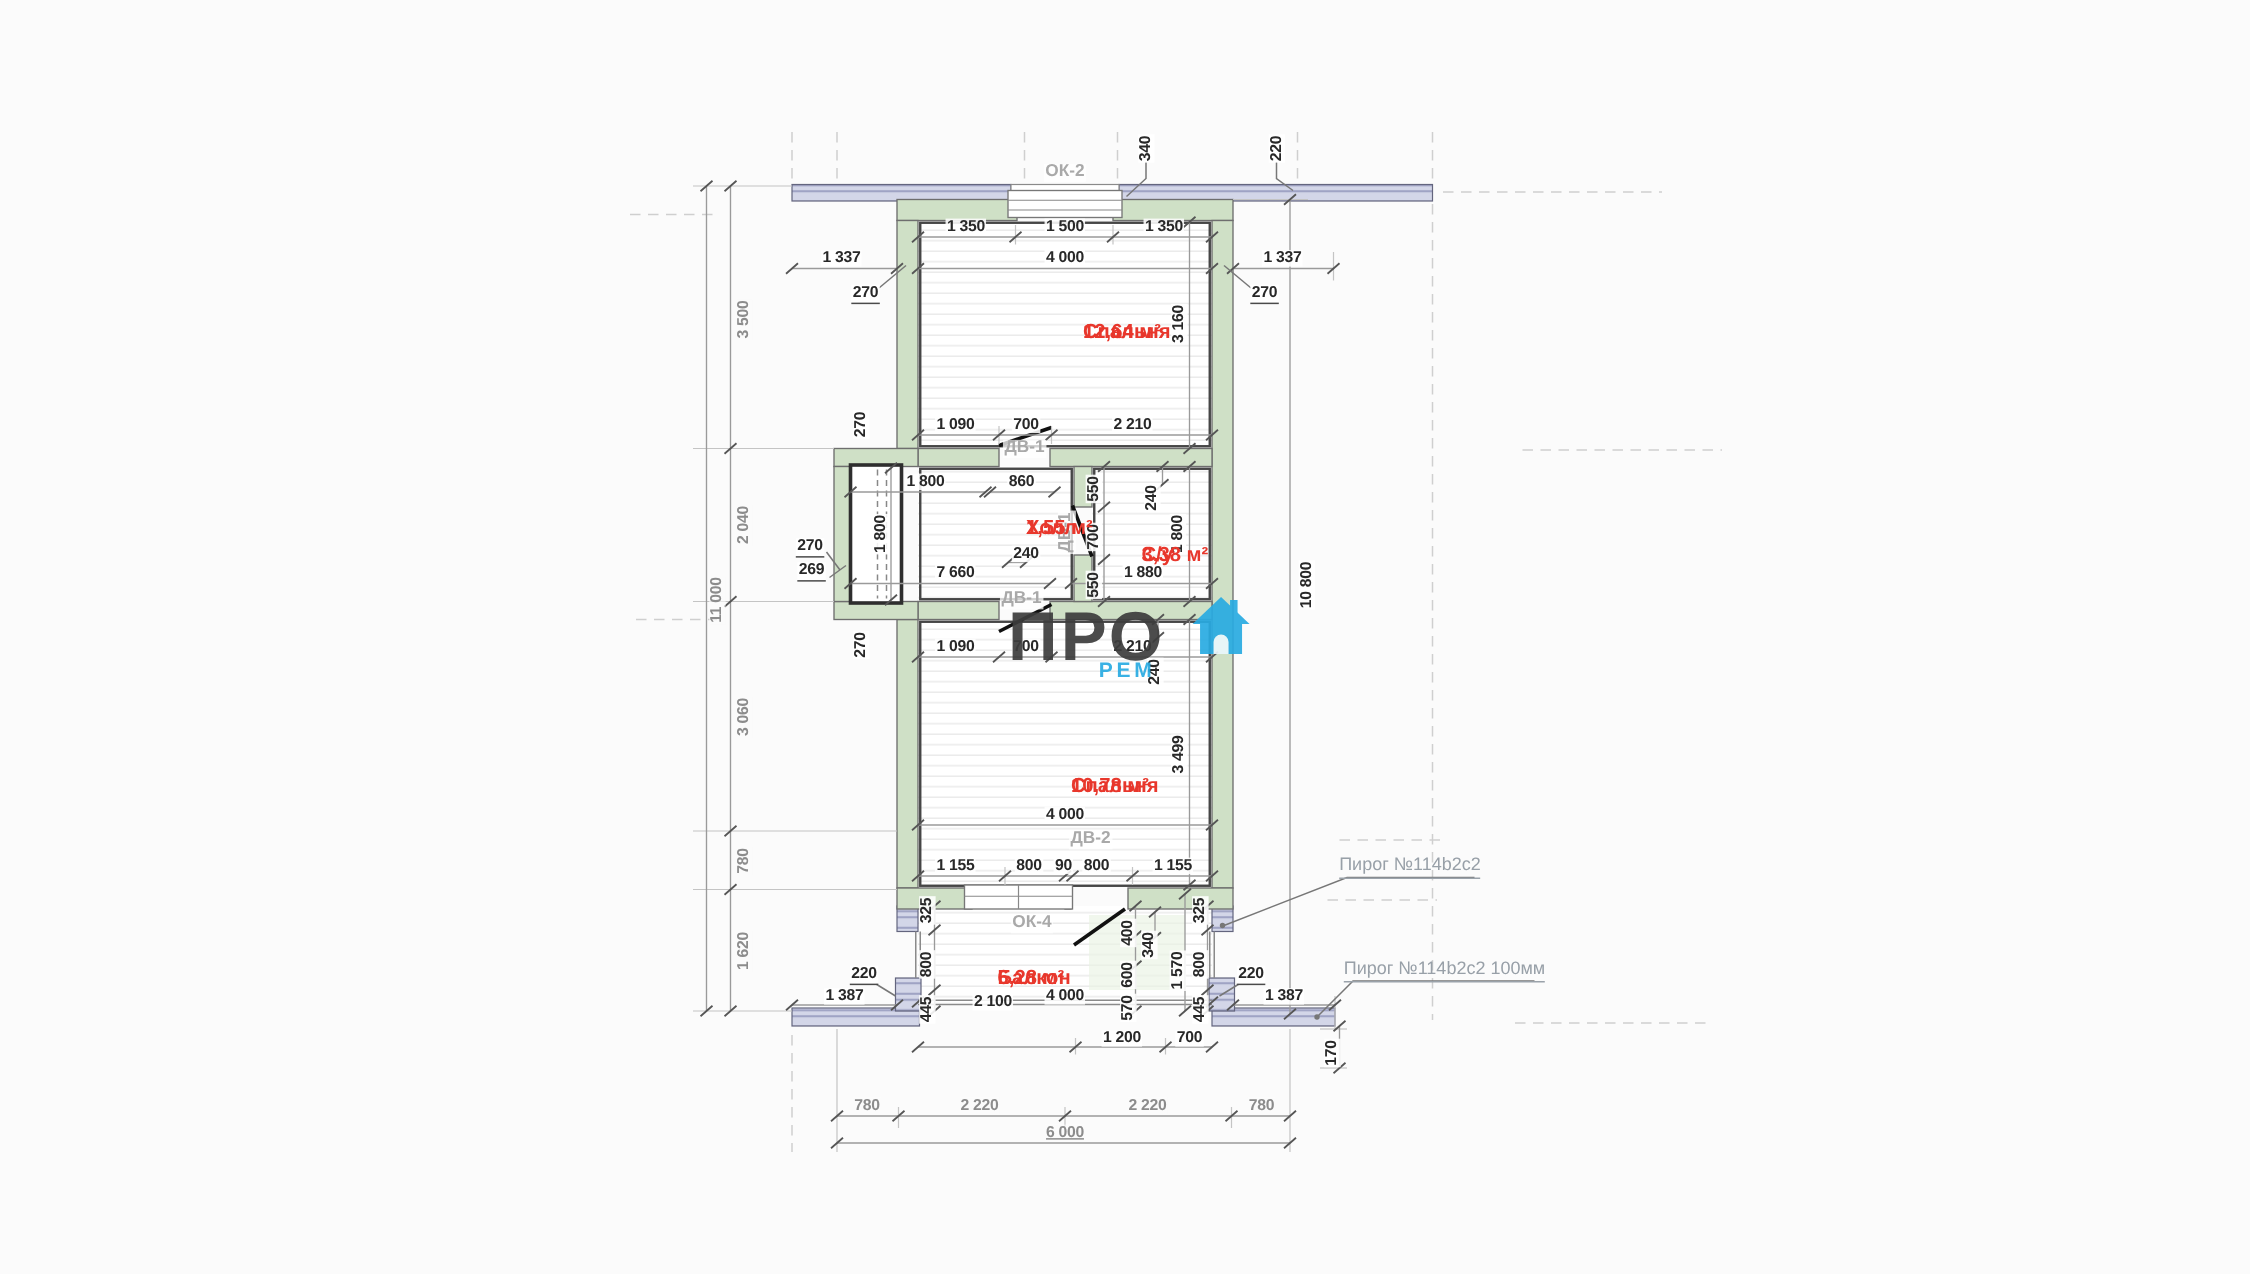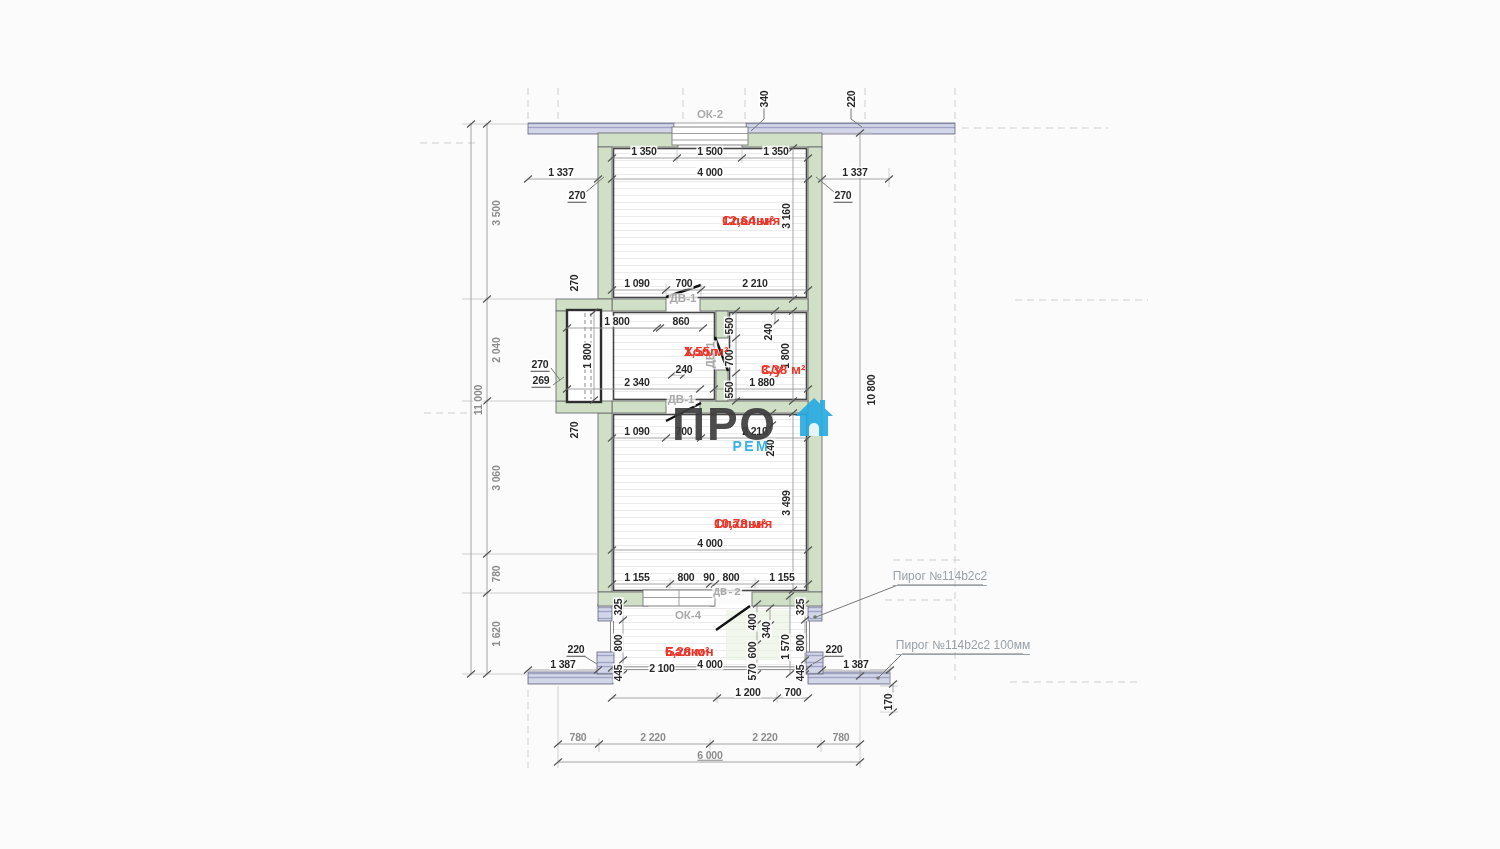--- a/index.html
+++ b/index.html
@@ -345,21 +345,21 @@
       <span class="dim" style="left: 617px; top: 321px;">1 800</span>
       <span class="dim" style="left: 681px; top: 321px;">860</span>
       <span class="dim rot" style="left: 729px; top: 326px;">550</span>
       <span class="dim rot" style="left: 768px; top: 332px;">240</span>
       <span class="dim rot" style="left: 587px; top: 356px;">1 800</span>
       <span class="dim rot" style="left: 729px; top: 358px;">700</span>
       <span class="dim rot" style="left: 785px; top: 356px;">1 800</span>
       <span class="dim" style="left: 684px; top: 369px;">240</span>
       <span class="dim u" style="left: 540px; top: 365px;">270</span>
       <span class="dim u" style="left: 541px; top: 381px;">269</span>
-      <span class="dim" style="left: 637px; top: 382px;">2 340</span>
+      <span class="dim" style="left: 637px; top: 382px;">7 660</span>
       <span class="dim" style="left: 762px; top: 382px;">1 880</span>
       <span class="dim rot" style="left: 729px; top: 390px;">550</span>
       <span class="dim rot" style="left: 574px; top: 430px;">270</span>
       <span class="dim" style="left: 637px; top: 431px;">1 090</span>
       <span class="dim" style="left: 684px; top: 431px;">700</span>
       <span class="dim" style="left: 755px; top: 431px;">2 210</span>
       <span class="dim rot" style="left: 770px; top: 448px;">240</span>
       <span class="dim rot" style="left: 786px; top: 503px;">3 499</span>
       <span class="dim" style="left: 710px; top: 543px;">4 000</span>
       <span class="dim" style="left: 637px; top: 577px;">1 155</span>
@@ -396,21 +396,21 @@
       <span class="dim rot" style="left: 871px; top: 390px;">10 800</span>
       <span class="dim gray" style="left: 578px; top: 737px;">780</span>
       <span class="dim gray" style="left: 653px; top: 737px;">2 220</span>
       <span class="dim gray" style="left: 765px; top: 737px;">2 220</span>
       <span class="dim gray" style="left: 841px; top: 737px;">780</span>
       <span class="dim gray" style="left: 710px; top: 755px; text-decoration: underline;">6 000</span>
       <span class="tag" style="left: 710px; top: 115px;">ОК-2</span>
       <span class="tag" style="left: 683px; top: 299px;">ДВ-1</span>
       <span class="tag rot" style="left: 711px; top: 355px;">ДВ-1</span>
       <span class="tag" style="left: 681px; top: 400px;">ДВ-1</span>
-      <span class="tag" style="left: 727px; top: 592px; font-family: Liberation Mono, monospace;">ДВ-2</span>
+      <span class="tag" style="left: 727px; top: 560px;">ДВ-2</span>
       <span class="tag" style="left: 688px; top: 616px;">ОК-4</span>
       <div class="room" style="left: 722px; top: 212px;">
         <div>Спальня</div>
         <div>12,64 м²</div>
       </div>
       <div class="room" style="left: 684px; top: 343px;">
         <div>Холл</div>
         <div>1,55 м²</div>
       </div>
       <div class="room" style="left: 761px; top: 361px;">

